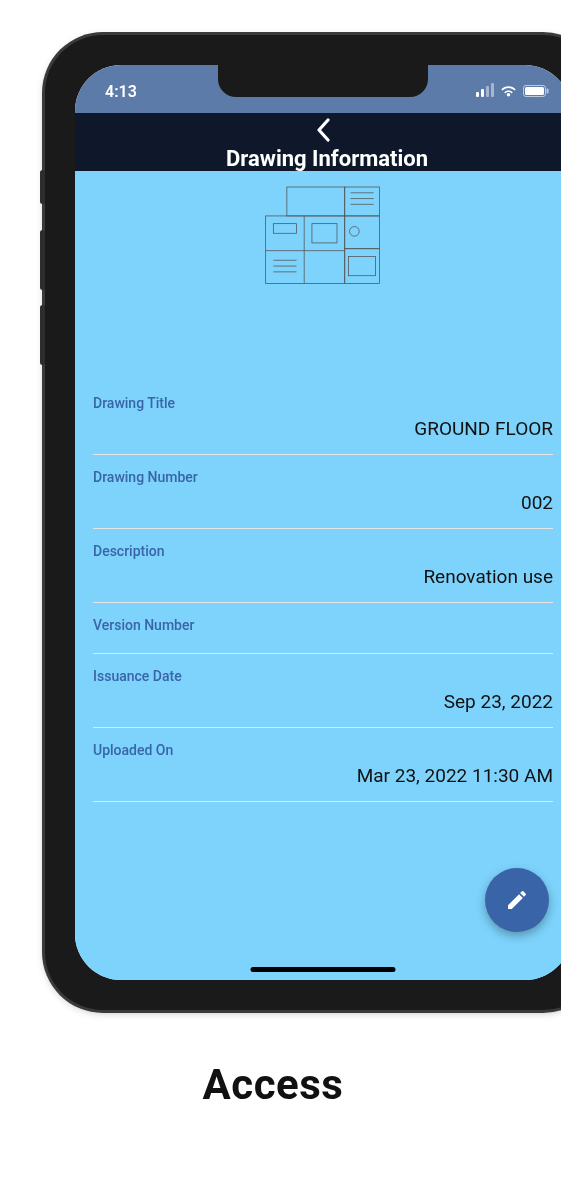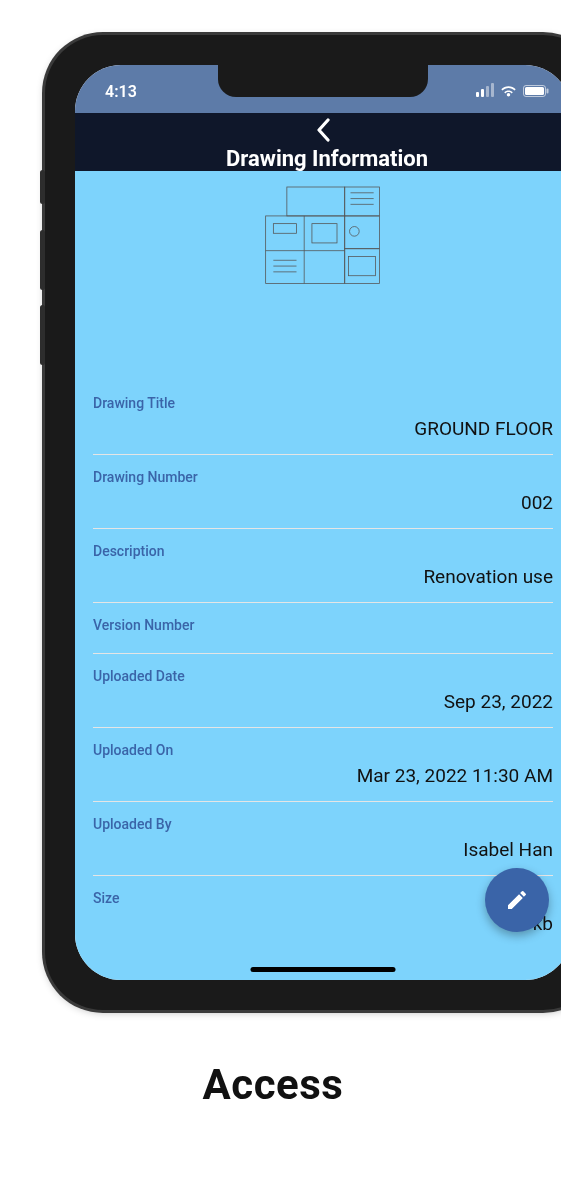--- a/index.html
+++ b/index.html
@@ -278,38 +278,32 @@
         <div class="field">
           <div class="field-label">Description</div>
           <div class="field-value">Renovation use</div>
         </div>
 
         <div class="field">
           <div class="field-label">Version Number</div>
         </div>
 
         <div class="field">
-          <div class="field-label">Uploaded Date</div>
+          <div class="field-label">Issuance Date</div>
           <div class="field-value">Sep 23, 2022</div>
         </div>
 
         <div class="field">
           <div class="field-label">Uploaded On</div>
           <div class="field-value">Mar 23, 2022 11:30 AM</div>
         </div>
 
         <div class="field">
-          <div class="field-label">Uploaded By</div>
-          <div class="field-value">Isabel Han</div>
-        </div>
-
-        <div class="field">
-          <div class="field-label">Size</div>
-          <div class="field-value">69 kb</div>
-        </div>
+        </div>
+
 
       </div>
 
       <div class="fab">
         <svg width="24" height="24" viewBox="0 0 24 24">
           <path d="M3 17.25V21h3.75L17.81 9.94l-3.75-3.75L3 17.25zM20.71 7.04a1 1 0 0 0 0-1.41l-2.34-2.34a1 1 0 0 0-1.41 0l-1.83 1.83 3.75 3.75 1.83-1.83z"></path>
         </svg>
       </div>
 
       <div class="home-indicator"></div>

